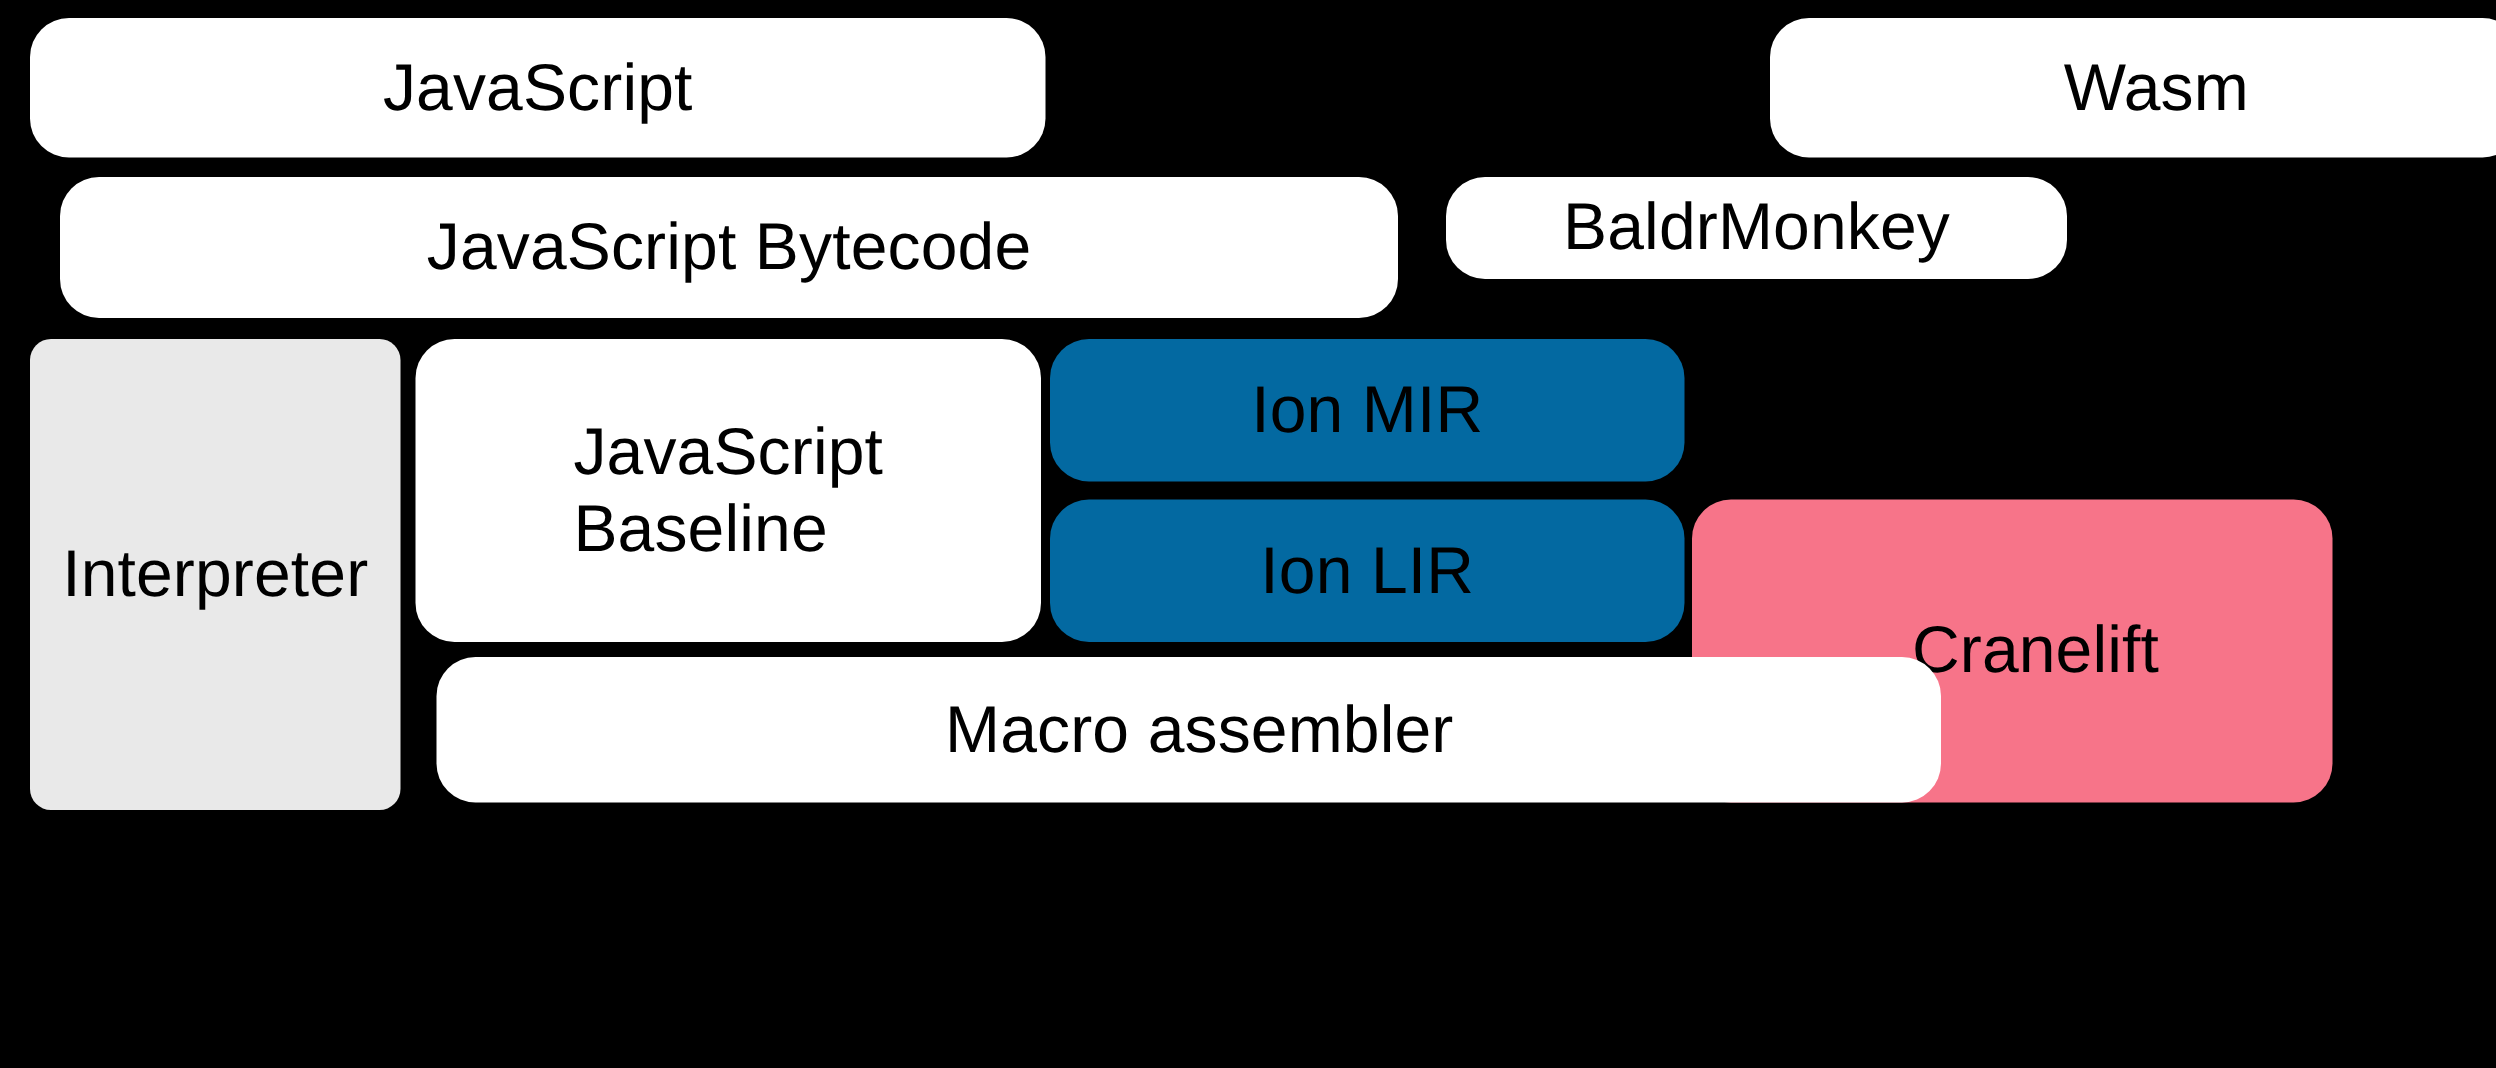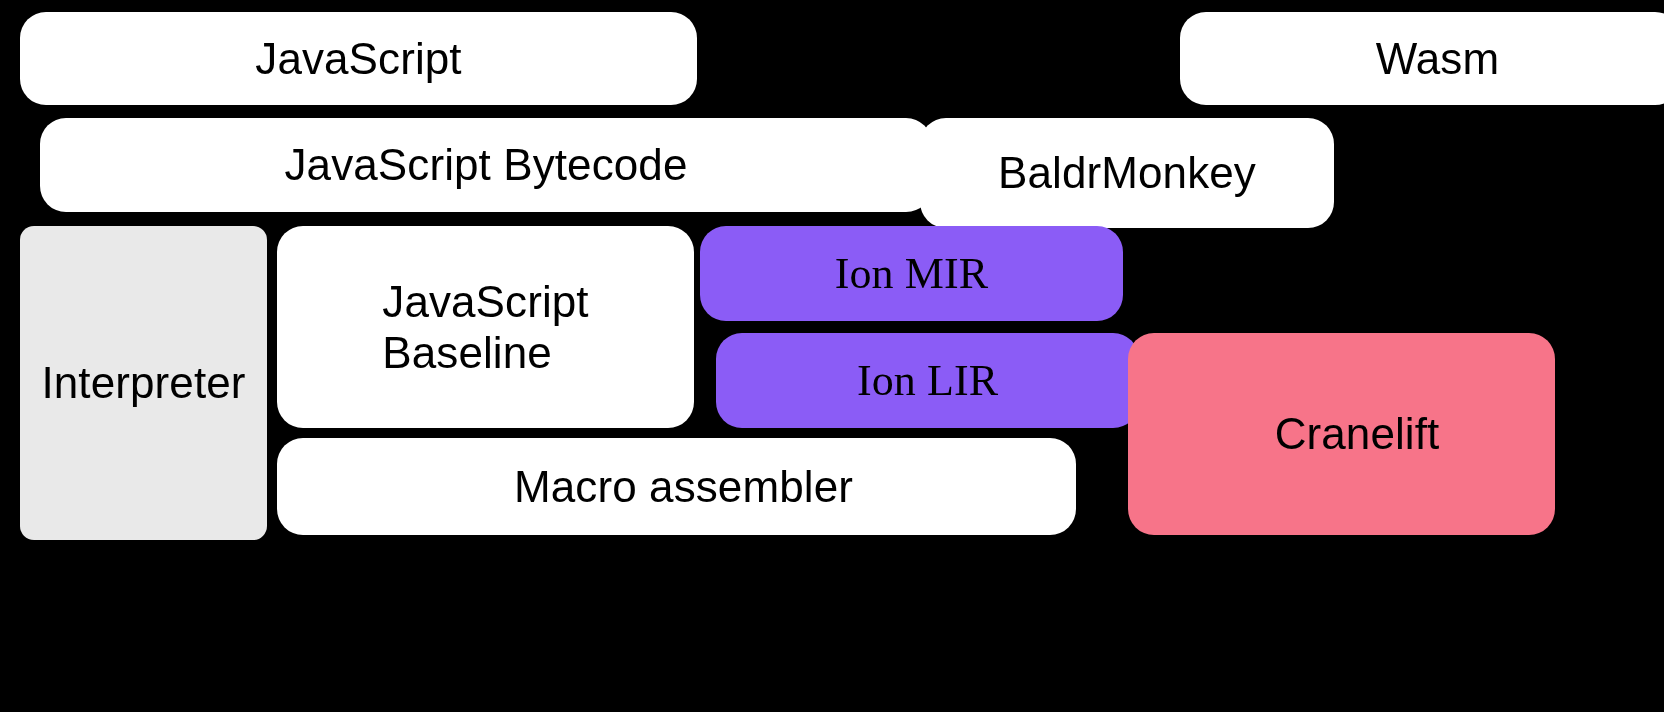--- a/index.html
+++ b/index.html
@@ -26,39 +26,39 @@
     color: #000000;
     font-size: 44px;
     line-height: 1.16;
     font-weight: 400;
     letter-spacing: 0.1px;
     white-space: pre-line;
     user-select: none;
   }
   .fill-white   { background: #ffffff; }
   .fill-grey    { background: #e9e9e9; border-radius: 14px; }
-  .fill-green   { background: #8b5cf6; font-family: Liberation Serif, serif; }
+  .fill-green   { background: #0369a1; }
   .fill-pink    { background: #f77489; padding-left: 31px; }
 
   
   #n-javascript      { left: 20px;   top: 12px;  width: 677px; height: 93px;  }
   #n-asmjs           { left: 703px;  top: 12px;  width: 417px; height: 93px;  }
   #n-wasm            { left: 1180px; top: 12px;  width: 501px; height: 93px; padding-left: 14px;  }
 
   
   #n-js-bytecode     { left: 20px;   top: 118px; width: 892px; height: 94px; margin-left: 20px;  }
-  #n-baldrmonkey     { left: 920px;  top: 118px; width: 414px; height: 110px;  }
+  #n-baldrmonkey     { left: 964px;  top: 118px; width: 414px; height: 68px;  }
 
   
   #n-interpreter     { left: 20px;   top: 226px; width: 247px; height: 314px; }
   #n-js-baseline     { left: 277px;  top: 226px; width: 417px; height: 202px; }
   #n-ion-mir         { left: 700px;  top: 226px; width: 423px; height: 95px;  }
-  #n-ion-lir         { left: 700px;  top: 333px; width: 423px; height: 95px; margin-left: 16px;  }
+  #n-ion-lir         { left: 700px;  top: 333px; width: 423px; height: 95px;  }
   #n-cranelift       { left: 1128px; top: 333px; width: 427px; height: 202px; }
-  #n-macro-assembler { left: 277px;  top: 438px; width: 799px; height: 97px; padding-left: 14px;  }
+  #n-macro-assembler { left: 291px;  top: 438px; width: 1003px; height: 97px; padding-left: 14px;  }
 
   
   #n-native-code     { left: 277px;  top: 545px; width: 1278px; height: 95px; }
 </style>
 </head>
 <body>
 
 <div id="canvas">
 
   <div class="node fill-white" id="n-javascript">JavaScript</div>

